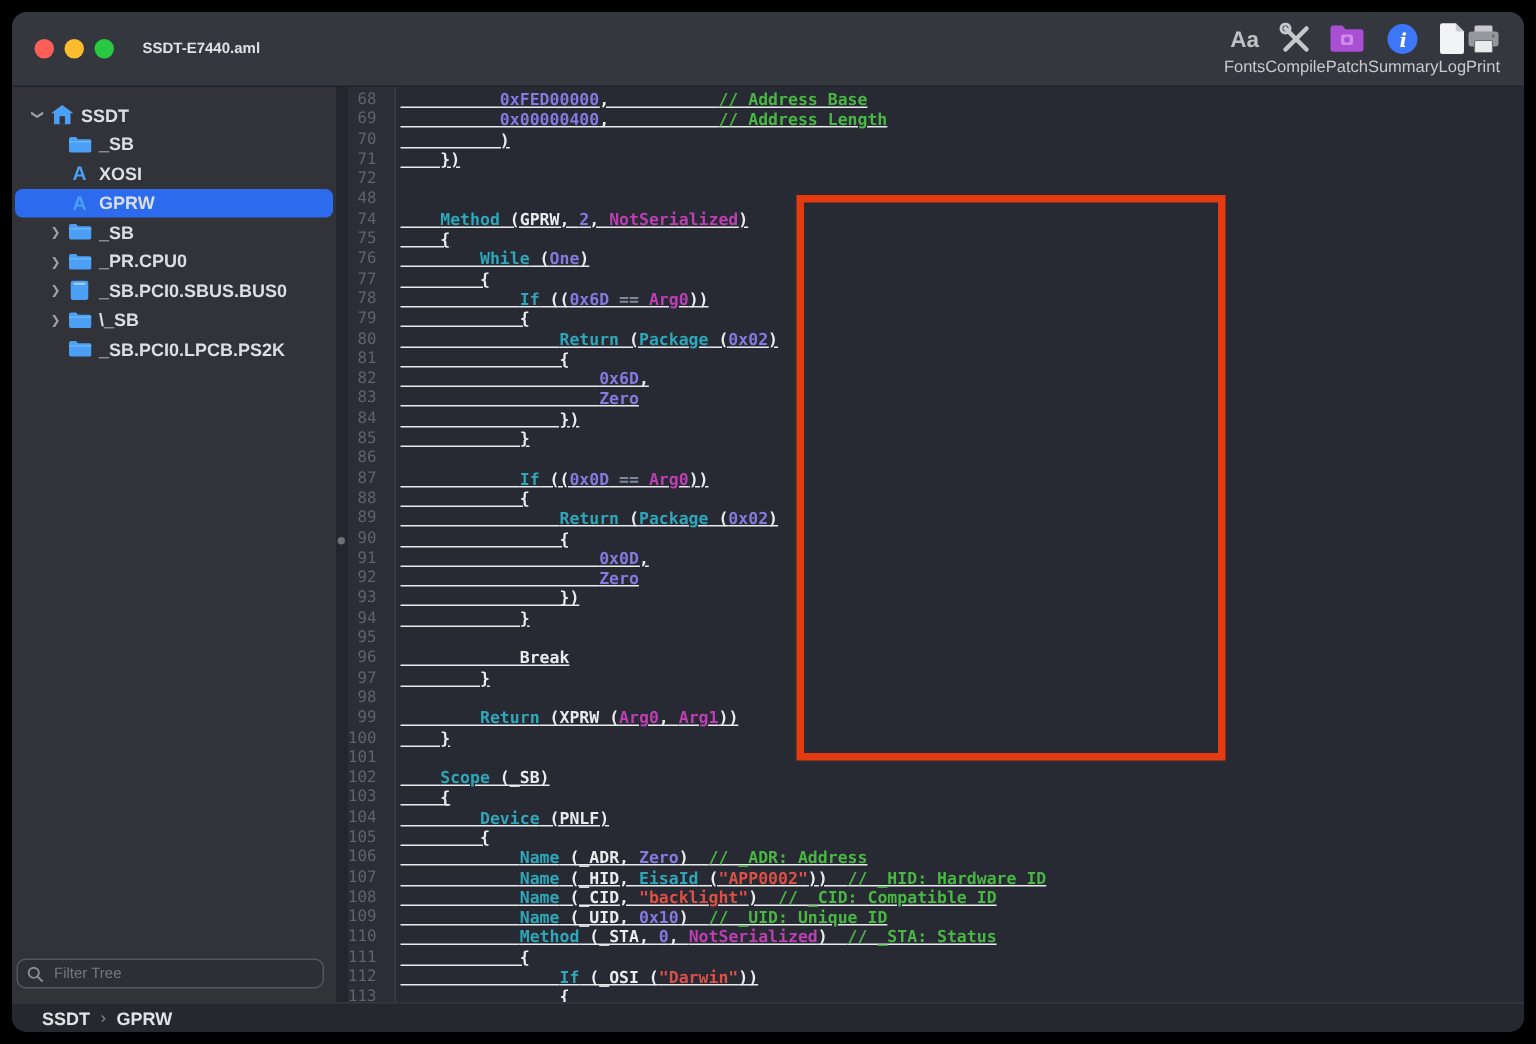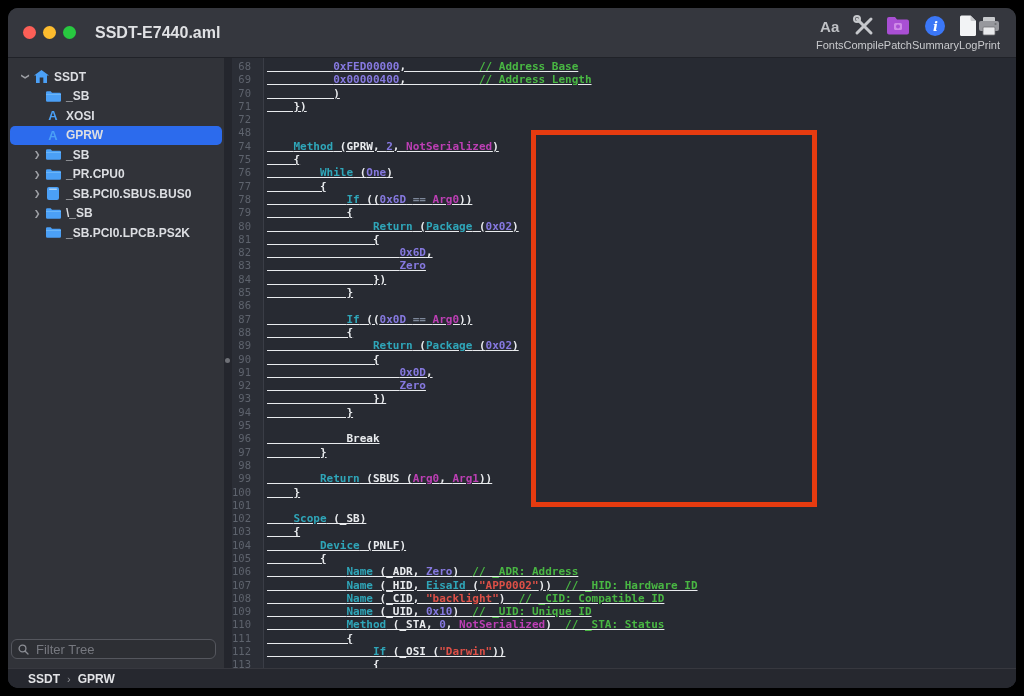--- a/index.html
+++ b/index.html
@@ -5,21 +5,21 @@
   html,body{margin:0;padding:0;}
   body{width:1024px;height:696px;background:#000;position:relative;overflow:hidden;
        font-family:"Liberation Sans",sans-serif;}
   .window{position:absolute;left:8px;top:8px;width:1008px;height:680px;border-radius:10px;
           background:#272a32;overflow:hidden;box-shadow:inset 0 0 0 1px rgba(255,255,255,0.07);}
   
   .titlebar{height:50px;background:#35373e;border-bottom:1px solid #202228;display:flex;align-items:center;box-sizing:border-box;}
   .lights{display:flex;gap:7px;margin-left:15px;}
   .tl{width:13px;height:13px;border-radius:50%;}
   .tl.red{background:#fc5f57;}.tl.yellow{background:#fdbc2e;}.tl.green{background:#28c840;}
-  .win-title{margin-left:19px;font-size:16px;font-weight:700;color:#e0e1e4;}
+  .win-title{margin-left:19px;font-size:10px;font-weight:700;color:#e0e1e4;}
   .toolbar{margin-left:auto;display:flex;align-items:flex-end;padding-right:16px;}
   .tb-item{display:flex;flex-direction:column;align-items:center;gap:1px;cursor:default;}
   .tb-icon{height:24px;display:flex;align-items:center;justify-content:center;}
   .tb-label{font-size:11px;color:#c9cacd;}
   .fonts-glyph{font-size:15px;font-weight:600;color:#bfc1c5;}
   
   .main{position:absolute;top:50px;left:0;right:0;height:610px;display:flex;}
   .sidebar{width:216px;background:#313339;display:flex;flex-direction:column;box-sizing:border-box;}
   .tree{flex:1;padding-top:9px;overflow:hidden;}
   .trow{height:19.5px;display:flex;align-items:center;margin:0 2px;border-radius:5px;box-sizing:border-box;}
@@ -27,21 +27,21 @@
   .trow .chev{width:14px;text-align:center;font-size:8px;color:#9fa1a6;flex:0 0 auto;}
   .trow.depth0{padding-left:8px;}
   .trow.depth1{padding-left:20px;}
   .ticon{width:18px;height:14px;display:flex;align-items:center;justify-content:center;flex:0 0 auto;}
   .tlabel{margin-left:4px;font-size:12px;font-weight:600;color:#dcdee2;white-space:nowrap;}
   .chev.down{display:inline-block;transform:rotate(90deg);}
   .a-glyph{font-size:13px;font-weight:800;color:#4ba0f6;line-height:1;}
   .filter-wrap{padding:0 8px 9px 3px;}
   .filter-field{height:20px;border:1px solid #55575e;border-radius:6px;display:flex;align-items:center;
                 gap:5px;padding:0 6px;box-sizing:border-box;background:rgba(0,0,0,0.08);}
-  .filter-field input{flex:1;background:transparent;border:none;outline:none;font-size:13px;color:#dddee1;
+  .filter-field input{flex:1;background:transparent;border:none;outline:none;font-size:10px;color:#dddee1;
                       font-family:"Liberation Sans",sans-serif;}
   .filter-field input::placeholder{color:#76787f;}
   .divider{width:8px;background:#24262d;position:relative;flex:0 0 auto;}
   .scroll-dot{position:absolute;left:1px;top:300px;width:5px;height:5px;border-radius:50%;background:#6e7076;}
   .gutter{width:32px;background:#2b2e36;border-right:1px solid #3a3d46;box-sizing:border-box;
           padding:2px 12px 0 0;text-align:right;flex:0 0 auto;}
   .gnum{height:13.3px;line-height:13.3px;font:400 10.5px "DejaVu Sans Mono",monospace;color:#5e636d;}
   .code{flex:1;position:relative;padding:2px 0 0 3px;overflow:hidden;background:#272a32;}
   .cline{height:13.3px;line-height:13.3px;white-space:pre;
          font:700 11px "DejaVu Sans Mono",monospace;color:#e9ebee;text-decoration:underline;}
@@ -309,21 +309,21 @@
           <div class="cline"><span>                </span><span class="tk-k">Return</span><span> (</span><span class="tk-k">Package</span><span> (</span><span class="tk-n">0x02</span><span>)</span></div>
           <div class="cline"><span>                {</span></div>
           <div class="cline"><span>                    </span><span class="tk-n">0x0D</span><span>,</span></div>
           <div class="cline"><span>                    </span><span class="tk-n">Zero</span></div>
           <div class="cline"><span>                })</span></div>
           <div class="cline"><span>            }</span></div>
           <div class="cline"></div>
           <div class="cline"><span>            Break</span></div>
           <div class="cline"><span>        }</span></div>
           <div class="cline"></div>
-          <div class="cline"><span>        </span><span class="tk-k">Return</span><span> (SBUS (</span><span class="tk-m">Arg0</span><span>, </span><span class="tk-m">Arg1</span><span>))</span></div>
+          <div class="cline"><span>        </span><span class="tk-k">Return</span><span> (XPRW (</span><span class="tk-m">Arg0</span><span>, </span><span class="tk-m">Arg1</span><span>))</span></div>
           <div class="cline"><span>    }</span></div>
           <div class="cline"></div>
           <div class="cline"><span>    </span><span class="tk-k">Scope</span><span> (_SB)</span></div>
           <div class="cline"><span>    {</span></div>
           <div class="cline"><span>        </span><span class="tk-k">Device</span><span> (PNLF)</span></div>
           <div class="cline"><span>        {</span></div>
           <div class="cline"><span>            </span><span class="tk-k">Name</span><span> (_ADR, </span><span class="tk-n">Zero</span><span>)  </span><span class="tk-c">// _ADR: Address</span></div>
           <div class="cline"><span>            </span><span class="tk-k">Name</span><span> (_HID, </span><span class="tk-k">EisaId</span><span> (</span><span class="tk-s">"APP0002"</span><span>))  </span><span class="tk-c">// _HID: Hardware ID</span></div>
           <div class="cline"><span>            </span><span class="tk-k">Name</span><span> (_CID, </span><span class="tk-s">"backlight"</span><span>)  </span><span class="tk-c">// _CID: Compatible ID</span></div>
           <div class="cline"><span>            </span><span class="tk-k">Name</span><span> (_UID, </span><span class="tk-n">0x10</span><span>)  </span><span class="tk-c">// _UID: Unique ID</span></div>

